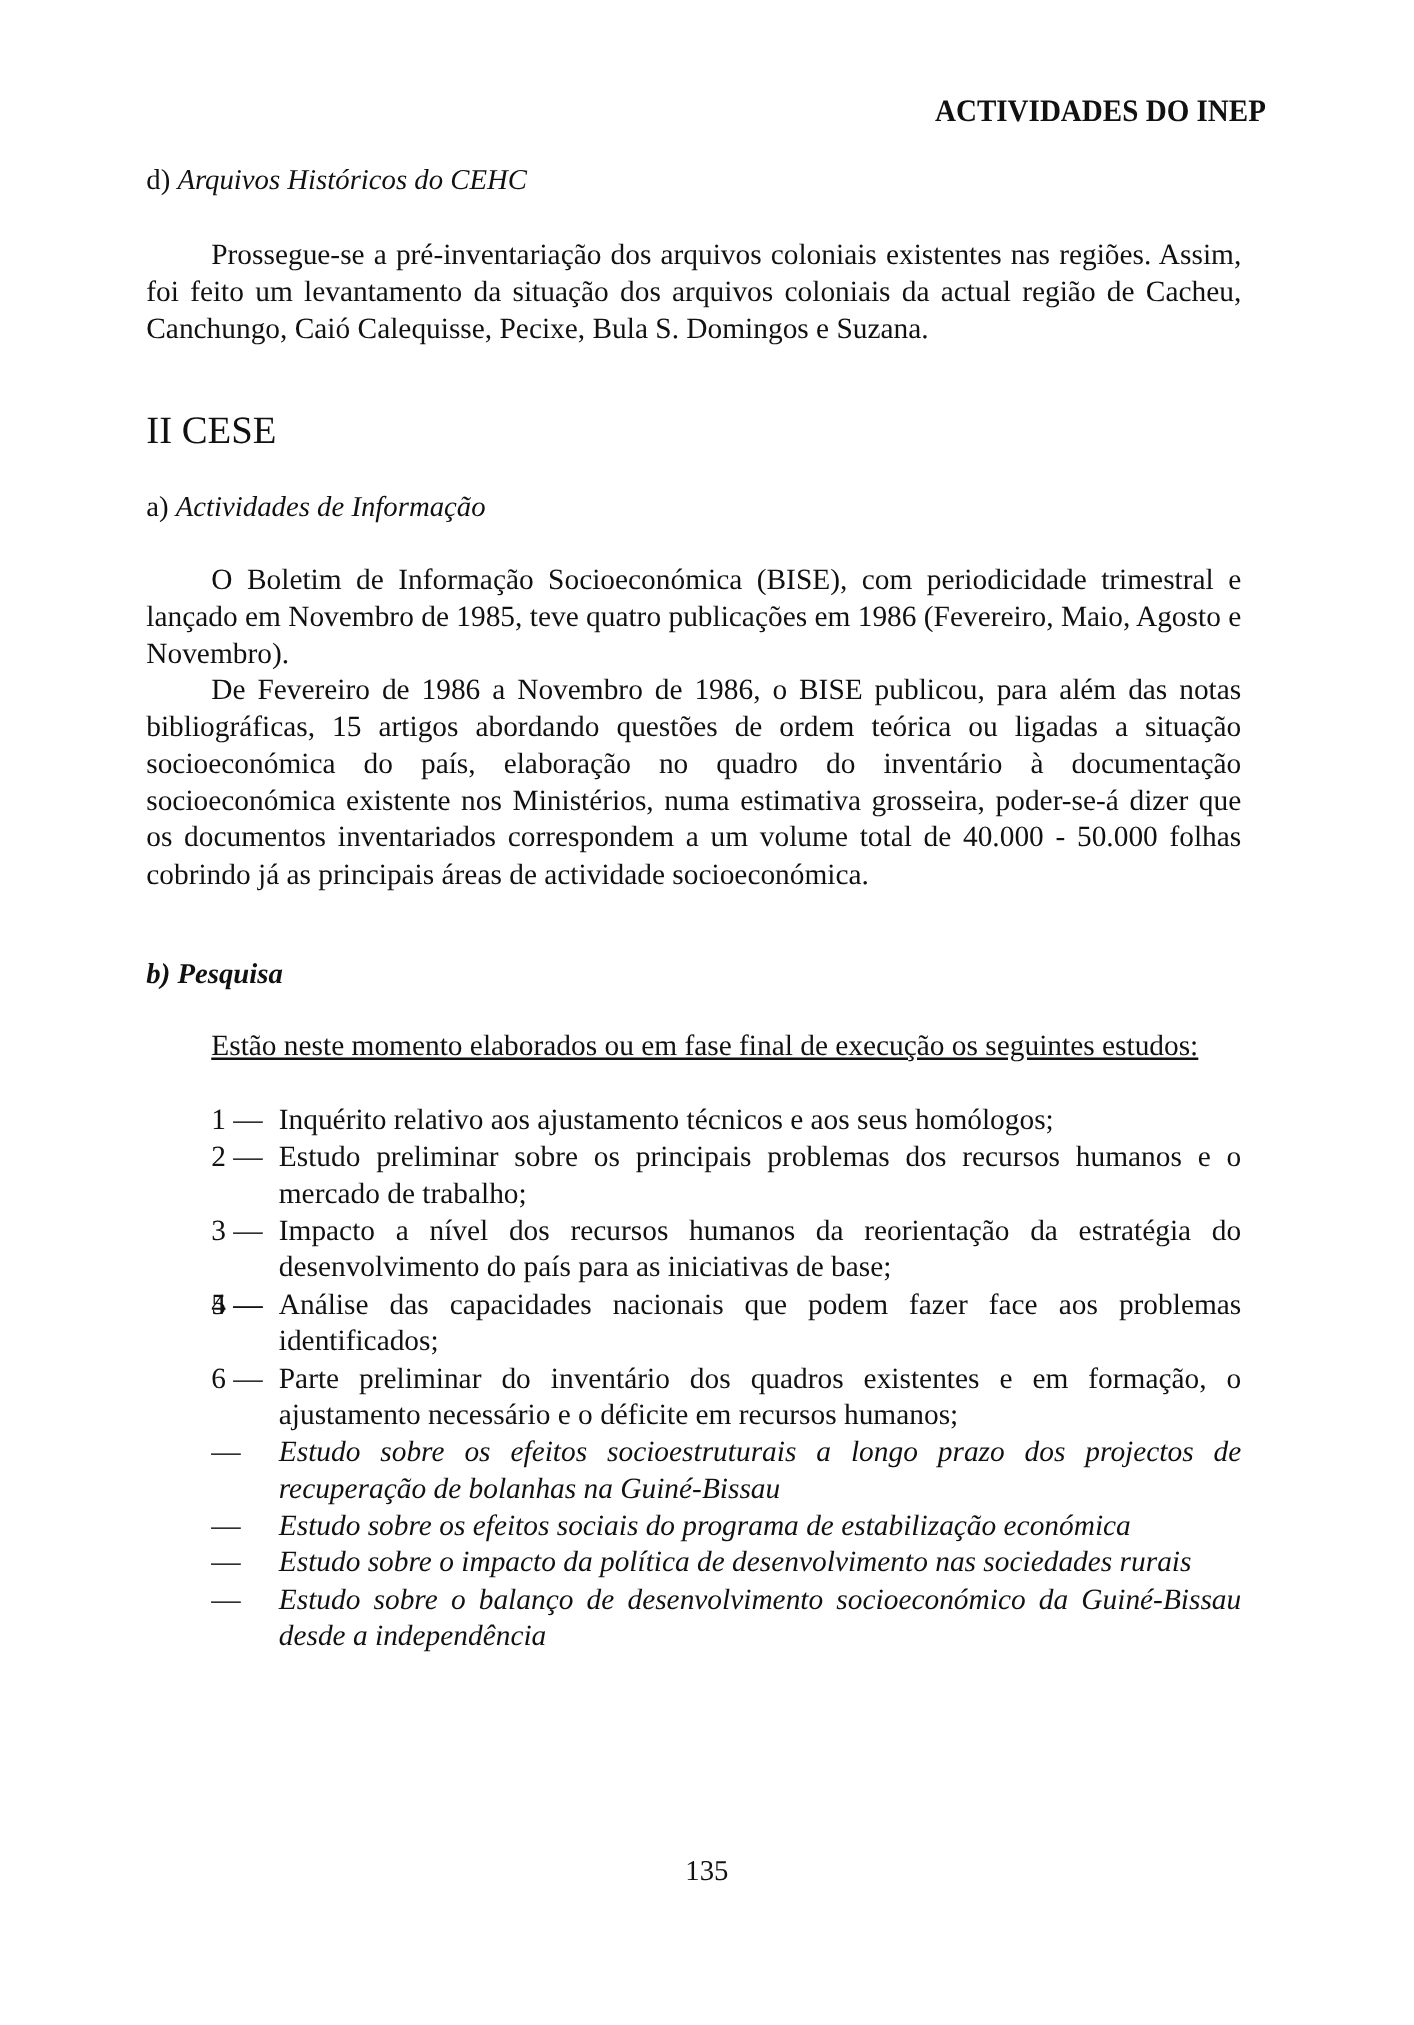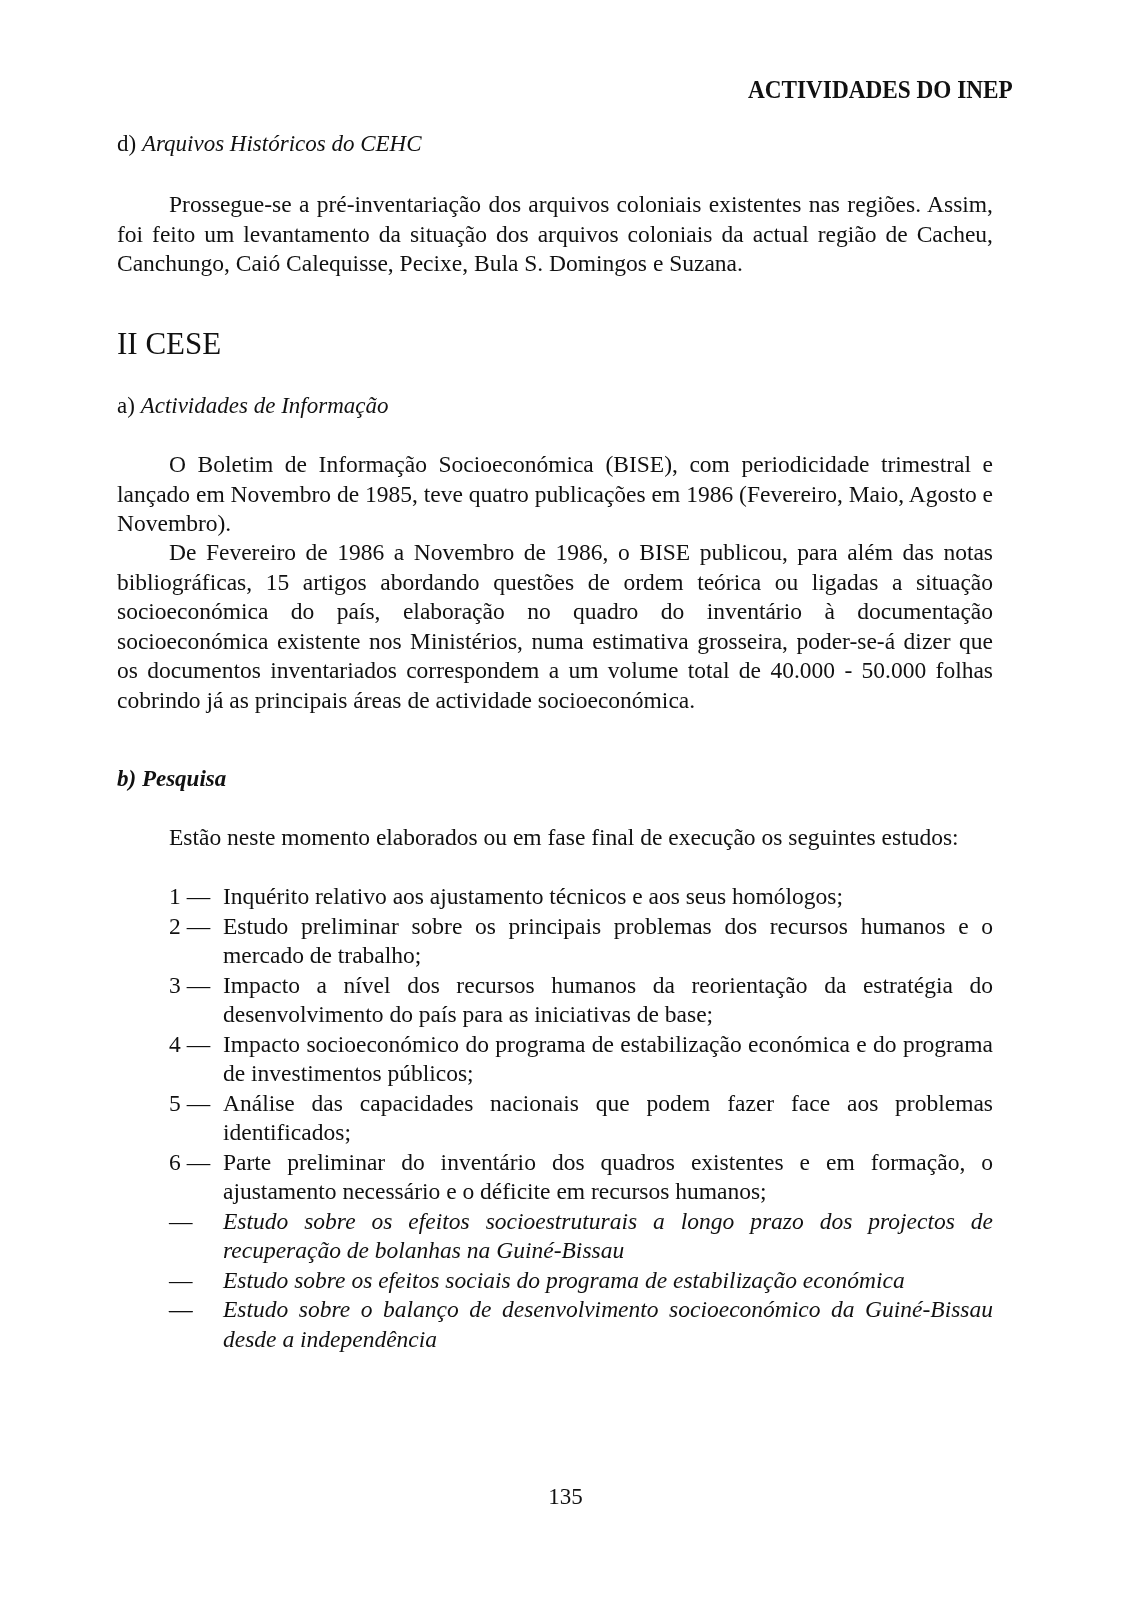--- a/index.html
+++ b/index.html
@@ -40,29 +40,29 @@
     <span>a)</span>
     <i>Actividades de Informação</i>
   </div>
 
   <p class="para" style="top:450px;"><span class="indent"></span><span>O Boletim de Informação Socioeconómica (BISE), com periodicidade trimestral e lançado em Novembro de 1985, teve quatro publicações em 1986 (Fevereiro, Maio, Agosto e Novembro).</span></p>
 
   <p class="para" style="top:538px;"><span class="indent"></span><span>De Fevereiro de 1986 a Novembro de 1986, o BISE publicou, para além das notas bibliográficas, 15 artigos abordando questões de ordem teórica ou ligadas a situação socioeconómica do país, elaboração no quadro do inventário à documentação socioeconómica existente nos Ministérios, numa estimativa grosseira, poder-se-á dizer que os documentos inventariados correspondem a um volume total de 40.000 - 50.000 folhas cobrindo já as principais áreas de actividade socioeconómica.</span></p>
 
   <div class="h-sub" style="top:766px; font-style:italic;font-weight:bold;">b) Pesquisa</div>
 
-  <p class="para" style="top:823px;"><span class="indent"></span><span>Estão neste momento elaborados ou em fase final de execução os seguintes estudos:</span></p>
+  <p class="para" style="top:823px;text-decoration:underline;"><span class="indent"></span><span>Estão neste momento elaborados ou em fase final de execução os seguintes estudos:</span></p>
 
   <ul class="list" style="top:882px;">
     <li><span class="num">1 —</span><span>Inquérito relativo aos ajustamento técnicos e aos seus homólogos;</span></li>
     <li><span class="num">2 —</span><span>Estudo preliminar sobre os principais problemas dos recursos humanos e o mercado de trabalho;</span></li>
     <li><span class="num">3 —</span><span>Impacto a nível dos recursos humanos da reorientação da estratégia do desenvolvimento do país para as iniciativas de base;</span></li>
-    <li><span class="num">4 —</span><span>Impacto socioeconómico do programa de estabilização económica e do programa de investimentos públicos;</span></li>
+    <li><span class="num">4 —</span></li>
     <li><span class="num">5 —</span><span>Análise das capacidades nacionais que podem fazer face aos problemas identificados;</span></li>
     <li><span class="num">6 —</span><span>Parte preliminar do inventário dos quadros existentes e em formação, o ajustamento necessário e o déficite em recursos humanos;</span></li>
     <li class="it"><span class="num" style="font-style:normal;">—</span><span>Estudo sobre os efeitos socioestruturais a longo prazo dos projectos de recuperação de bolanhas na Guiné-Bissau</span></li>
     <li class="it"><span class="num" style="font-style:normal;">—</span><span>Estudo sobre os efeitos sociais do programa de estabilização económica</span></li>
-    <li class="it"><span class="num" style="font-style:normal;">—</span></li>
+    <li class="it"><span class="num" style="font-style:normal;">—</span><span>Estudo sobre o impacto da política de desenvolvimento nas sociedades rurais</span></li>
     <li class="it"><span class="num" style="font-style:normal;">—</span><span>Estudo sobre o balanço de desenvolvimento socioeconómico da Guiné-Bissau desde a independência</span></li>
   </ul>
 
   <div class="page-number">135</div>
 </div>
 
 </body></html>

